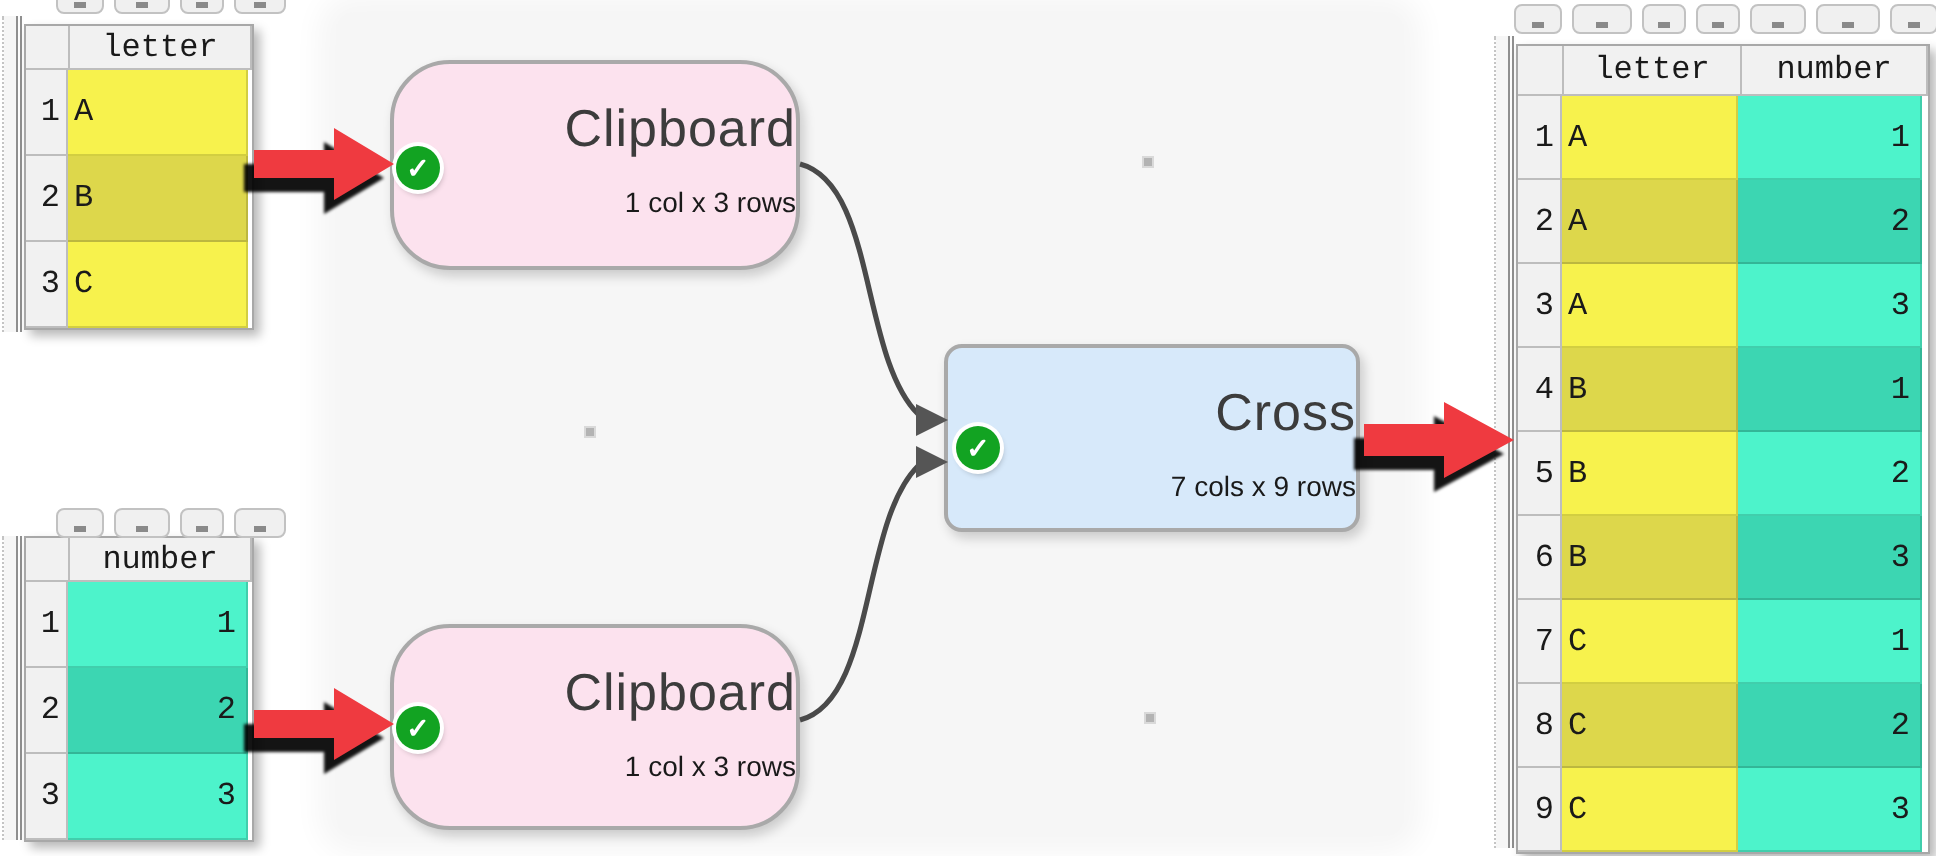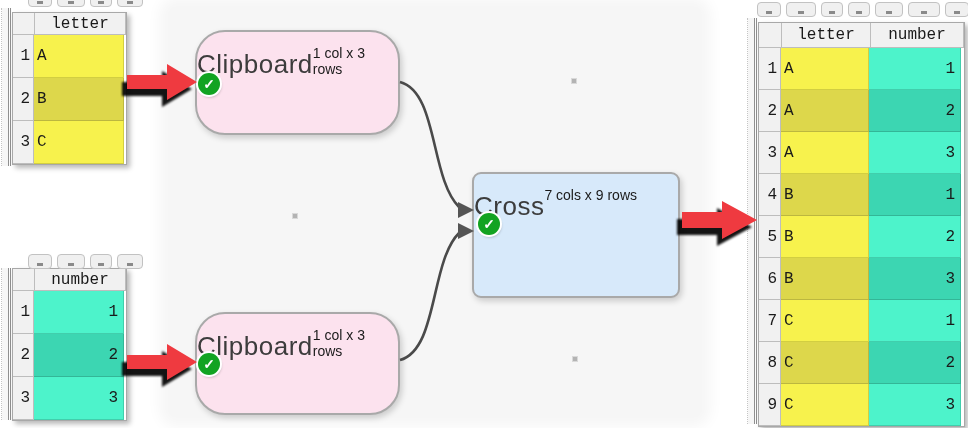--- a/index.html
+++ b/index.html
@@ -9,21 +9,21 @@
   
   .canvas{position:absolute;left:168px;top:6px;width:534px;height:412px;
           background:var(--canvas_bg);border-radius:9px;
           box-shadow:0 0 14px 9px var(--canvas_bg);}
   .grid-dot{position:absolute;width:4px;height:4px;background:#b3b3b3;
             outline:1px solid #d9d9d9;}
 
   
   .node{position:absolute;border:2px solid var(--node_border);
         box-shadow:2px 3px 6px rgba(0,0,0,0.18);
-        display:flex;align-items:flex-start;box-sizing:border-box;}
+        display:flex;flex-direction:column;align-items:flex-end;box-sizing:border-box;}
   .node-pink{background:var(--pink_node);border-radius:30px;}
   .node-blue{background:var(--blue_node);border-radius:9px;}
   .node-title{font-size:26px;color:#3c3c3c;margin-top:17px;letter-spacing:0.5px;}
   .node-sub{font-size:14px;color:#1a1a1a;margin-top:13px;}
   .check{position:absolute;width:22px;height:22px;border-radius:50%;
          background:var(--check_green);color:#fff;font-size:14px;font-weight:bold;
          display:flex;align-items:center;justify-content:center;
          box-shadow:0 0 0 2px #fff,1px 2px 3px rgba(0,0,0,0.3);}
 
   
@@ -92,21 +92,21 @@
     <div class="node-sub">1 col x 3 rows</div>
     <div class="check" style="left:1px;top:41px;">✓</div>
   </div>
 
   <div class="node node-pink" style="left:195px;top:312px;width:205px;height:103px;">
     <div class="node-title">Clipboard</div>
     <div class="node-sub">1 col x 3 rows</div>
     <div class="check" style="left:1px;top:39px;">✓</div>
   </div>
 
-  <div class="node node-blue" style="left:472px;top:172px;width:208px;height:126px;">
+  <div class="node node-blue" style="left:472px;top:172px;width:208px;height:94px;">
     <div class="node-title">Cross</div>
     <div class="node-sub">7 cols x 9 rows</div>
     <div class="check" style="left:4px;top:39px;">✓</div>
   </div>
 
   <svg class="overlay" width="968" height="428">
     <defs>
       <filter id="sblur" x="-20%" y="-20%" width="140%" height="140%">
         <feGaussianBlur stdDeviation="0.9"></feGaussianBlur>
       </filter>

